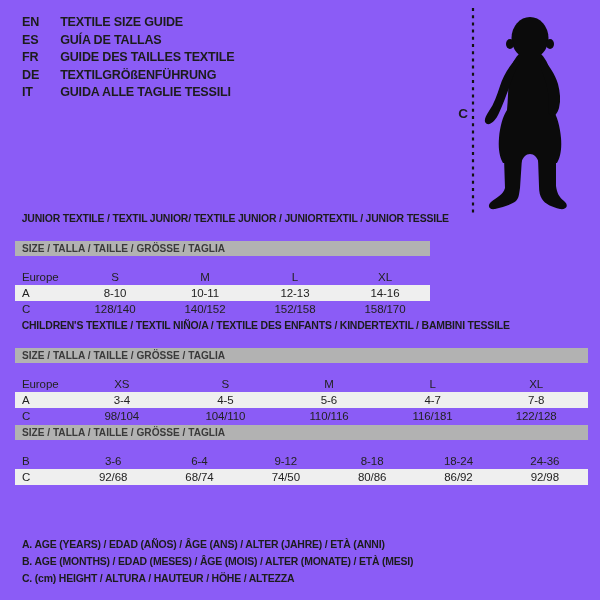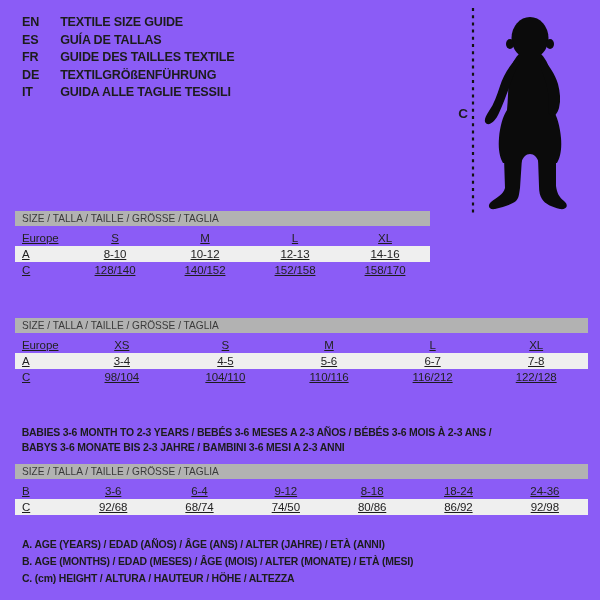--- a/index.html
+++ b/index.html
@@ -24,24 +24,24 @@
   .t1{left:15px;top:318px;width:573px;}
   .t2{left:15px;top:425px;width:573px;}
   .tbl-title{
     font-weight:bold;font-size:11px;line-height:15px;padding-left:7px;
     letter-spacing:-0.2px;white-space:nowrap;transform:scaleX(.95);transform-origin:0 50%;
   }
   .t0 .tbl-title,.t1 .tbl-title{margin-bottom:15px;}
   .t2 .titles{margin-bottom:9px;}
   .size-bar{
     height:15px;line-height:15px;background:#b2b2b2;color:#3a3a3a;
-    font-size:11px;padding-left:7px;white-space:nowrap;
+    font-size:11px;padding-left:7px;white-space:nowrap;font-weight:bold;
   }
   .size-bar .cx{display:inline-block;transform:scaleX(.92);transform-origin:0 50%;}
-  table{border-collapse:collapse;table-layout:fixed;width:100%;margin-top:4px;text-decoration:underline;}
+  table{border-collapse:collapse;table-layout:fixed;width:100%;margin-top:13px;}
   tr{height:16px;}
   tr.shaded{background:#efefef;}
   td{font-size:11.5px;text-align:center;padding:0;vertical-align:middle;color:#222222;letter-spacing:-0.1px;}
   td.label{text-align:left;padding-left:7px;}
   
   .footnotes{
     position:absolute;left:22px;top:536px;font-weight:bold;font-size:11px;
     letter-spacing:-0.2px;transform:scaleX(.95);transform-origin:0 0;
   }
   .footnotes .fn{line-height:17.2px;white-space:nowrap;}
@@ -87,55 +87,61 @@
       <ellipse cx="71" cy="36" rx="4" ry="5"></ellipse>
       <path d="M40,46 L62,46 C68,52 71,60 72,70 C73,82 73,92 74,102 C78,108 81,118 82,130 C83,142 81,150 78,155 L60,155 C58,149 55,146 51,146 C47,146 44,149 42,155 L24,155 C21,150 19,142 20,130 C21,118 24,108 28,102 C29,92 29,82 30,70 C31,60 34,52 40,46 Z"></path>
       <path d="M25,150 L43,150 L41,180 C40,186 40,190 37,193 C32,197 24,199 16,201 C10,202 8,198 12,194 C18,189 24,187 26,180 Z"></path>
       <path d="M59,150 L77,150 L77,178 C78,185 80,189 85,193 C90,197 88,202 81,201 C73,199 66,196 63,191 C61,188 60,184 60,178 Z"></path>
       <path d="M38,50 C30,58 24,68 21,78 C18,87 15,96 10,103 C6,109 4,114 8,116 C12,117 17,112 20,105 C24,96 27,88 30,80 C33,71 36,62 41,55 Z"></path>
       <path d="M63,50 C70,57 76,66 79,76 C81,84 82,92 80,100 C78,107 74,110 71,107 C68,104 70,98 70,91 C69,81 66,70 61,58 Z"></path>
     </g>
   </svg>
 
   <section class="tbl t0" id="tbl-0">
+      <div class="titles">
+        <div class="tbl-title">JUNIOR TEXTILE / TEXTIL JUNIOR/ TEXTILE JUNIOR / JUNIORTEXTIL / JUNIOR TESSILE</div>
+      </div>
       <div class="size-bar"><span class="cx">SIZE / TALLA / TAILLE / GRÖSSE / TAGLIA</span></div>
       <table>
         <colgroup>
           <col style="width: 55px;">
           <col>
           <col>
           <col>
           <col>
         </colgroup>
         <tbody>
           <tr>
             <td class="label">Europe</td>
             <td>S</td>
             <td>M</td>
             <td>L</td>
             <td>XL</td>
           </tr>
           <tr class="shaded">
             <td class="label">A</td>
             <td>8-10</td>
-            <td>10-12</td>
+            <td>10-11</td>
             <td>12-13</td>
             <td>14-16</td>
           </tr>
           <tr>
             <td class="label">C</td>
             <td>128/140</td>
             <td>140/152</td>
             <td>152/158</td>
             <td>158/170</td>
           </tr>
         </tbody>
       </table>
     </section>
   <section class="tbl t1" id="tbl-1">
+      <div class="titles">
+        <div class="tbl-title">CHILDREN'S TEXTILE / TEXTIL NIÑO/A / TEXTILE DES ENFANTS / KINDERTEXTIL / BAMBINI TESSILE</div>
+      </div>
       <div class="size-bar"><span class="cx">SIZE / TALLA / TAILLE / GRÖSSE / TAGLIA</span></div>
       <table>
         <colgroup>
           <col style="width: 55px;">
           <col>
           <col>
           <col>
           <col>
           <col>
         </colgroup>
@@ -146,39 +152,35 @@
             <td>S</td>
             <td>M</td>
             <td>L</td>
             <td>XL</td>
           </tr>
           <tr class="shaded">
             <td class="label">A</td>
             <td>3-4</td>
             <td>4-5</td>
             <td>5-6</td>
-            <td>6-7</td>
+            <td>4-7</td>
             <td>7-8</td>
           </tr>
           <tr>
             <td class="label">C</td>
             <td>98/104</td>
             <td>104/110</td>
             <td>110/116</td>
-            <td>116/212</td>
+            <td>116/181</td>
             <td>122/128</td>
           </tr>
         </tbody>
       </table>
     </section>
   <section class="tbl t2" id="tbl-2">
-      <div class="titles">
-        <div class="tbl-title">BABIES 3-6 MONTH TO 2-3 YEARS / BEBÉS 3-6 MESES A 2-3 AÑOS / BÉBÉS 3-6 MOIS À 2-3 ANS /</div>
-        <div class="tbl-title">BABYS 3-6 MONATE BIS 2-3 JAHRE / BAMBINI 3-6 MESI A 2-3 ANNI</div>
-      </div>
       <div class="size-bar"><span class="cx">SIZE / TALLA / TAILLE / GRÖSSE / TAGLIA</span></div>
       <table>
         <colgroup>
           <col style="width: 55px;">
           <col>
           <col>
           <col>
           <col>
           <col>
           <col>

